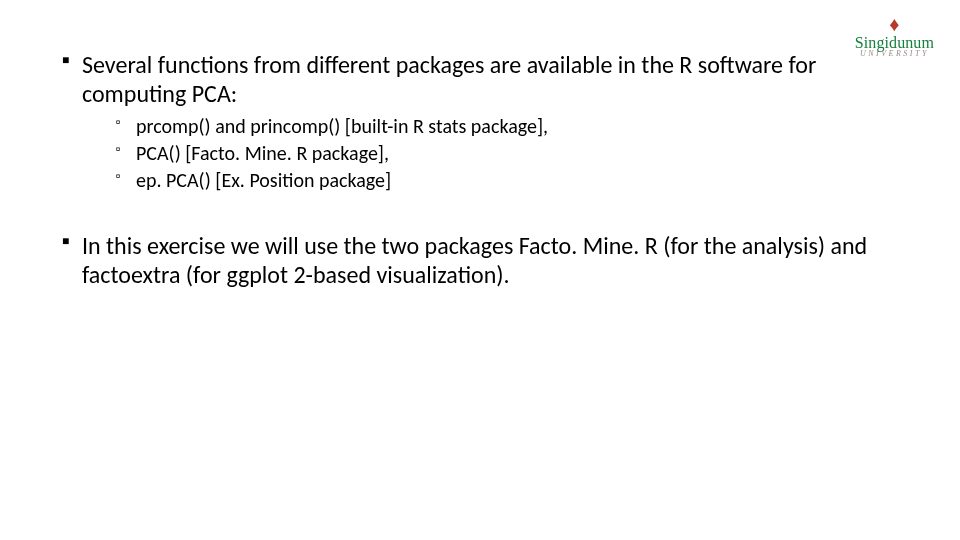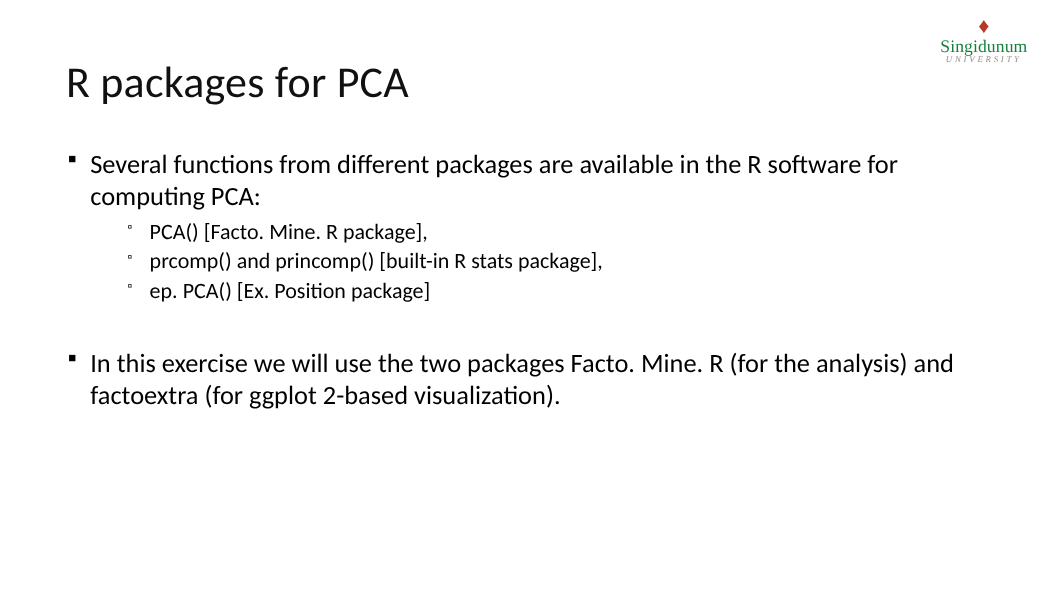--- a/index.html
+++ b/index.html
@@ -108,28 +108,27 @@
 <body>
 
 <div class="slide">
 
   <div class="logo">
     <div class="crest">♦</div>
     <div class="name">Singidunum</div>
     <span class="sub">UNIVERSITY</span>
   </div>
 
-  <h1 class="title">R packages for PCA</h1>
 
   <ul class="level1">
     <li>
       <span>Several functions from different packages are available in the R software for computing PCA:</span>
       <ul class="level2">
+        <li><span>prcomp() and princomp() [built-in R stats package],</span></li>
         <li><span>PCA() [Facto. Mine. R package],</span></li>
-        <li><span>prcomp() and princomp() [built-in R stats package],</span></li>
         <li><span>ep. PCA() [Ex. Position package]</span></li>
       </ul>
     </li>
   </ul>
 
   <div class="gap"></div>
 
   <ul class="level1">
     <li>
       <span>In this exercise we will use the two packages Facto. Mine. R (for the analysis) and factoextra (for ggplot 2-based visualization).</span>

